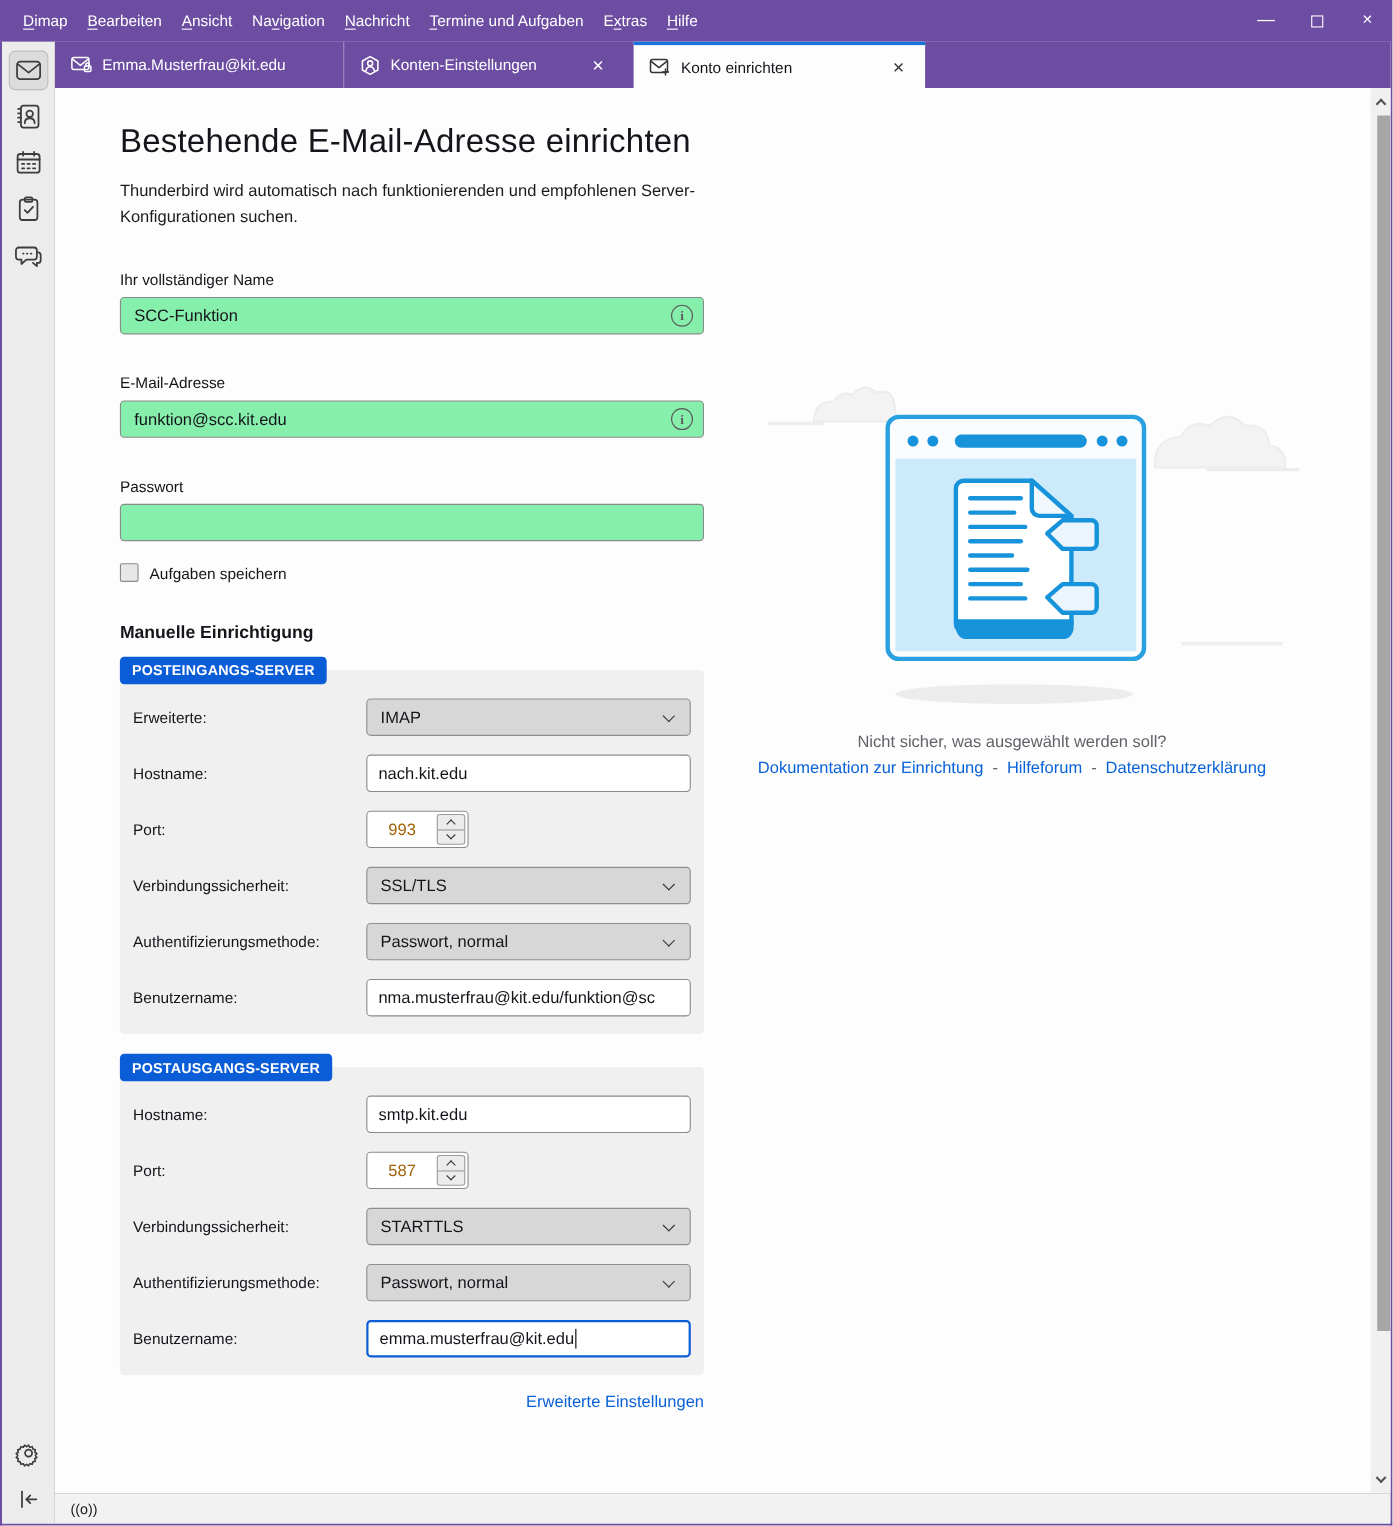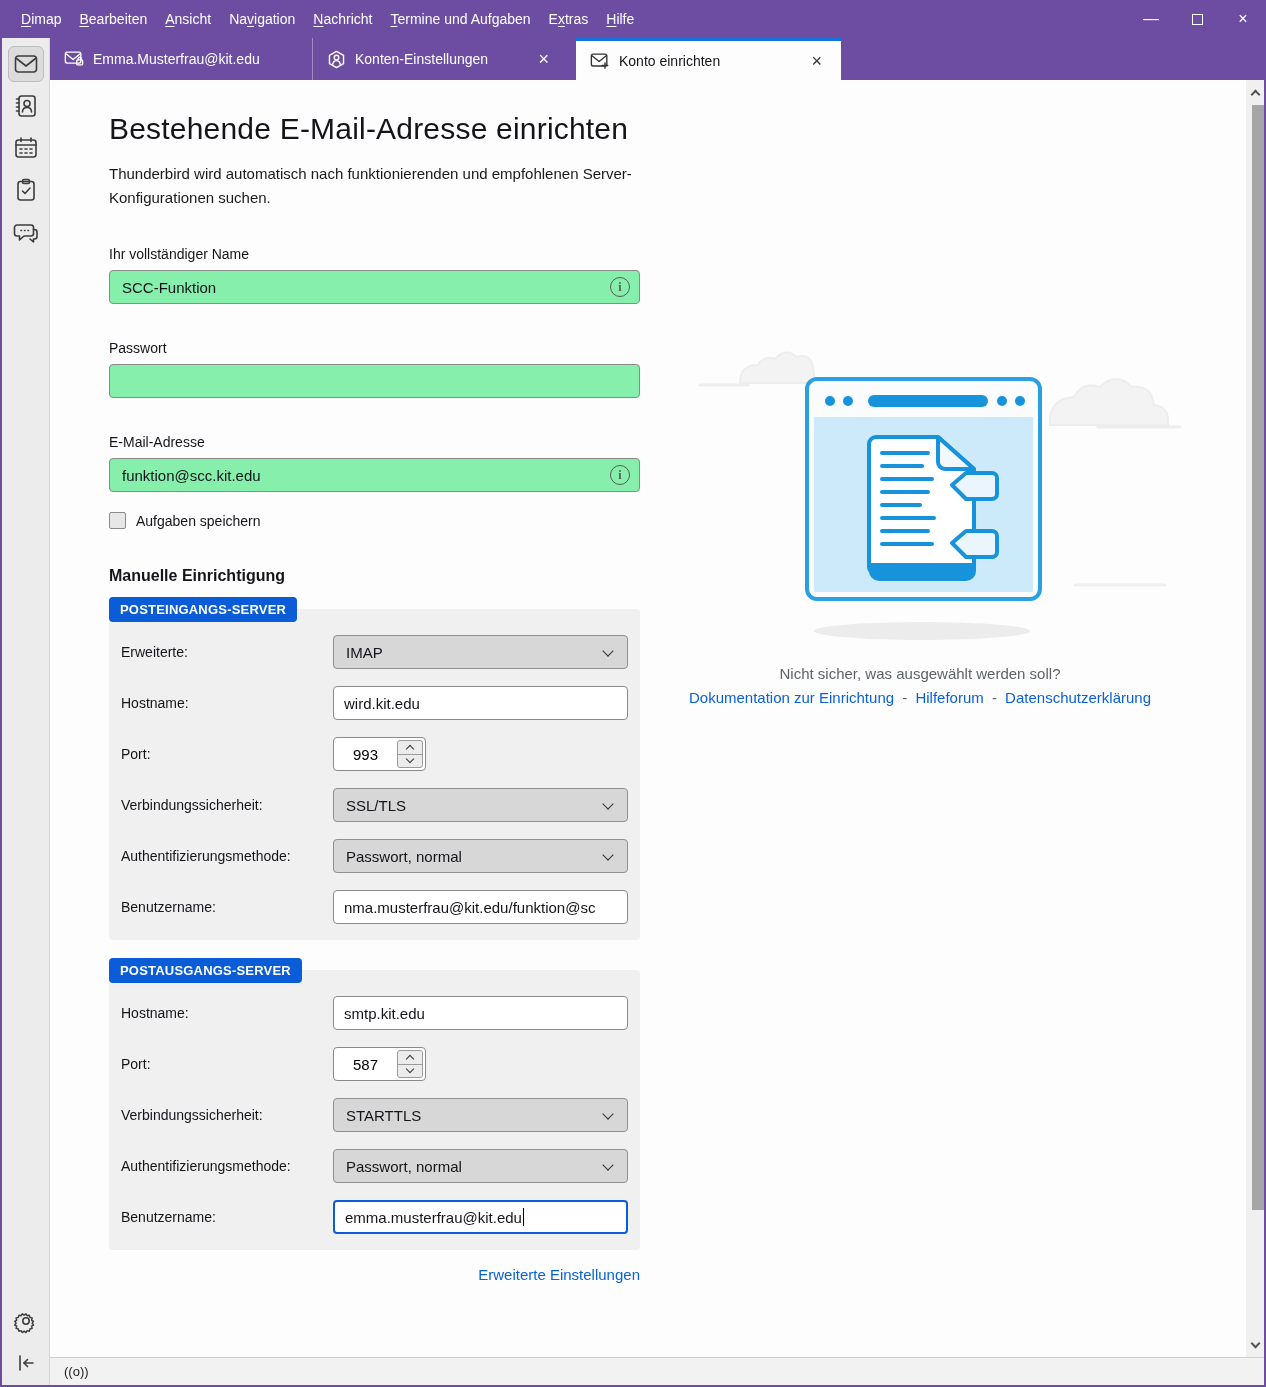--- a/index.html
+++ b/index.html
@@ -84,21 +84,21 @@
                border-radius:4px; display:flex; align-items:center; padding:0 12px;
                font-size:15px; color:#15141a; position:relative; }
   .chev-down { width:8px; height:8px; border-right:1.7px solid #333; border-bottom:1.7px solid #333;
                transform:rotate(45deg); position:absolute; right:15px; top:11px; }
   .inputbox { width:296px; height:34px; background:#fff; border:1px solid #8a8a8a;
               border-radius:4px; display:flex; align-items:center; padding:0 10px;
               font-size:15px; color:#15141a; overflow:hidden; white-space:nowrap; }
   .inputbox.focused { border:2px solid #0a5dd6; }
   .caret { display:inline-block; width:1px; height:18px; background:#000; margin-left:1px; }
   .portbox { width:93px; height:34px; background:#fff; border:1px solid #8a8a8a; border-radius:4px;
-             display:flex; align-items:center; font-size:15px; color:#000000; }
+             display:flex; align-items:center; font-size:15px; color:#a16207; }
   .port-val { flex:1; text-align:center; }
   .spin { width:26px; height:28px; margin-right:2px; border:1px solid #9a9a9a; border-radius:3px;
           background:#ececec; display:flex; flex-direction:column; }
   .spin-half { flex:1; display:flex; align-items:center; justify-content:center; }
   .spin-half + .spin-half { border-top:1px solid #9a9a9a; }
   .chev-s-up { width:6px; height:6px; border-right:1.5px solid #333; border-bottom:1.5px solid #333;
                transform:rotate(-135deg); margin-top:3px; }
   .chev-s-down { width:6px; height:6px; border-right:1.5px solid #333; border-bottom:1.5px solid #333;
                  transform:rotate(45deg); margin-bottom:3px; }
 
@@ -260,55 +260,55 @@
 
             <div class="field">
               <div class="field-label">Ihr vollständiger Name</div>
               <div class="textbox">
                 <span>SCC-Funktion</span>
                 <span class="info"></span>
               </div>
             </div>
 
             <div class="field">
-              <div class="field-label">Passwort</div>
-              <div class="textbox">
-                <span></span>
-              </div>
-            </div>
-
-            <div class="field">
               <div class="field-label">E-Mail-Adresse</div>
               <div class="textbox">
                 <span>funktion@scc.kit.edu</span>
                 <span class="info"></span>
               </div>
             </div>
 
+            <div class="field">
+              <div class="field-label">Passwort</div>
+              <div class="textbox">
+                <span></span>
+              </div>
+            </div>
+
             <div class="check-row">
               <span class="checkbox"></span>
               <span>Aufgaben speichern</span>
             </div>
 
             <div class="manual-heading">Manuelle Einrichtigung</div>
 
             <div class="panel">
               <div class="badge">POSTEINGANGS-SERVER</div>
 
               <div class="srow">
                 <div class="srow-label">Erweiterte:</div>
                 <div class="selectbox">
                   <span>IMAP</span>
                   <span class="chev-down"></span>
                 </div>
               </div>
               <div class="srow">
                 <div class="srow-label">Hostname:</div>
                 <div class="inputbox">
-                  <span>wird.kit.edu</span>
+                  <span>nach.kit.edu</span>
                 </div>
               </div>
               <div class="srow">
                 <div class="srow-label">Port:</div>
                 <div class="portbox">
                   <span class="port-val">993</span>
                   <span class="spin">
                     <span class="spin-half">
                         <span class="chev-s-up"></span>
                       </span>

